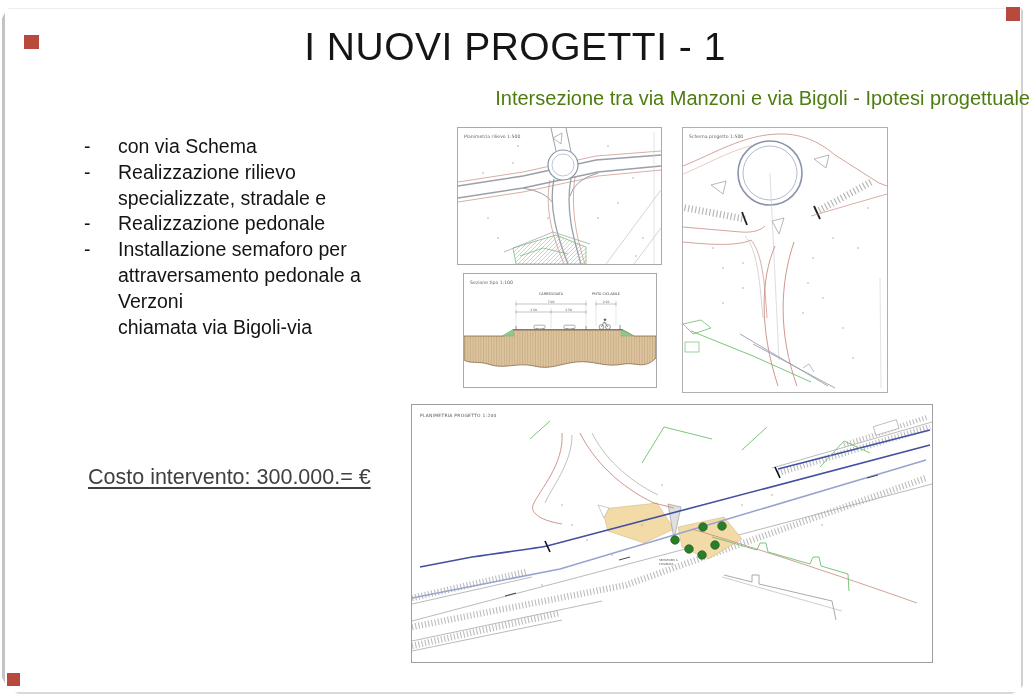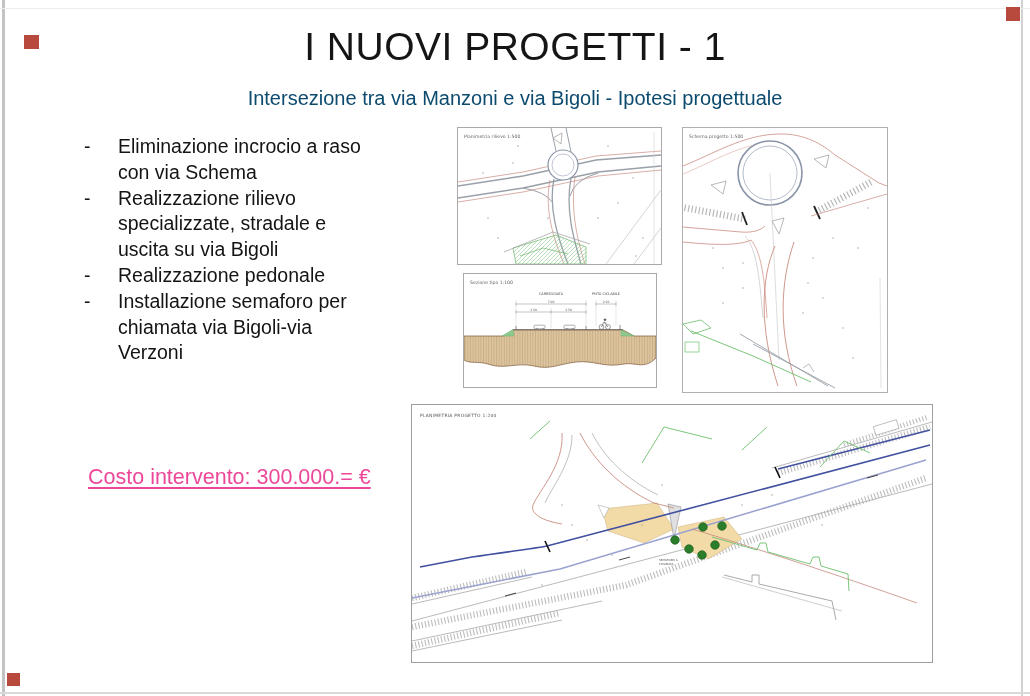--- a/index.html
+++ b/index.html
@@ -1,47 +1,47 @@
 <!DOCTYPE html>
 <html><head>
 <meta charset="utf-8">
 <style>
   html,body{margin:0;padding:0;background:#ffffff;}
   .slide{
     position:relative;width:1030px;height:696px;background:#ffffff;overflow:hidden;
-    font-family:"Liberation Sans","DejaVu Sans",sans-serif;color:#111;
+    font-family:"Liberation Sans","DejaVu Sans",sans-serif;color:#111;border-radius:29px;
   }
   
   .edge{position:absolute;background:#c9c9c9;}
   .edge.left{left:2px;top:0;width:3px;height:696px;background:#c3c3c3;}
   .edge.right{left:1021px;top:0;width:2px;height:696px;background:#d2d2d2;}
   .edge.bottom{left:0;top:692px;width:1030px;height:2px;background:#d9d9d9;}
   .edge.top{left:0;top:8px;width:1030px;height:1px;background:#ececec;}
   
   .corner-marker{position:absolute;background:#b2392c;opacity:.92;}
   .marker-tl{left:24px;top:35px;width:15px;height:14px;}
   .marker-tr{left:1006px;top:7px;width:14px;height:14px;}
   .marker-bl{left:7px;top:673px;width:13px;height:13px;}
 
   .title{
     position:absolute;left:0;right:0;top:25px;text-align:center;
     font-size:39px;font-weight:400;letter-spacing:.5px;color:#151515;
   }
   .subtitle{
-    position:absolute;left:0;right:0;top:87px;text-align:center;
-    font-size:20px;color:#0c4a6e;
+    position:absolute;left:0;right:0;top:87px;text-align:right;
+    font-size:20px;color:#4d7c0f;
   }
 
   .bullet-list{position:absolute;left:84px;top:134px;width:350px;}
   .bullet{display:flex;font-size:19.5px;line-height:25.8px;color:#141414;}
   .bullet .dash{width:34px;flex:0 0 34px;}
   .bullet .btext{flex:1;}
 
   .cost-note{
-    position:absolute;left:88px;top:465px;font-size:21.5px;color:#ec4899;
+    position:absolute;left:88px;top:465px;font-size:21.5px;color:#404040;
     text-decoration:underline;text-underline-offset:3px;
   }
 
   .panel{position:absolute;background:#fff;border:1px solid #a9a9a9;}
   .panel svg{display:block;}
   #panel-survey{left:457px;top:127px;}
   #panel-scheme{left:682px;top:127px;border-color:#b0b0b0;}
   #panel-section{left:463px;top:273px;}
   #panel-project{left:411px;top:404px;border-color:#9e9e9e;}
 
@@ -62,44 +62,43 @@
   <div class="corner-marker marker-tr"></div>
   <div class="corner-marker marker-bl"></div>
 
   <div class="title">I NUOVI PROGETTI - 1</div>
   <div class="subtitle">Intersezione tra via Manzoni e via Bigoli - Ipotesi progettuale</div>
 
   <div class="bullet-list">
     <div class="bullet">
       <span class="dash">-</span>
       <div class="btext">
-        <div>Eliminazione incrocio a raso</div>
         <div>con via Schema</div>
       </div>
     </div>
     <div class="bullet">
       <span class="dash">-</span>
       <div class="btext">
         <div>Realizzazione rilievo</div>
         <div>specializzate, stradale e</div>
-        <div>uscita su via Bigoli</div>
       </div>
     </div>
     <div class="bullet">
       <span class="dash">-</span>
       <div class="btext">
         <div>Realizzazione pedonale</div>
       </div>
     </div>
     <div class="bullet">
       <span class="dash">-</span>
       <div class="btext">
         <div>Installazione semaforo per</div>
+        <div>attraversamento pedonale a</div>
+        <div>Verzoni</div>
         <div>chiamata via Bigoli-via</div>
-        <div>Verzoni</div>
       </div>
     </div>
   </div>
 
   <div class="cost-note">Costo intervento: 300.000.= €</div>
 
   <div class="panel" id="panel-survey">
     <svg width="203" height="136" viewBox="0 0 203 136">
       <defs>
         <pattern id="a-ghatch" width="4" height="4" patternUnits="userSpaceOnUse">

